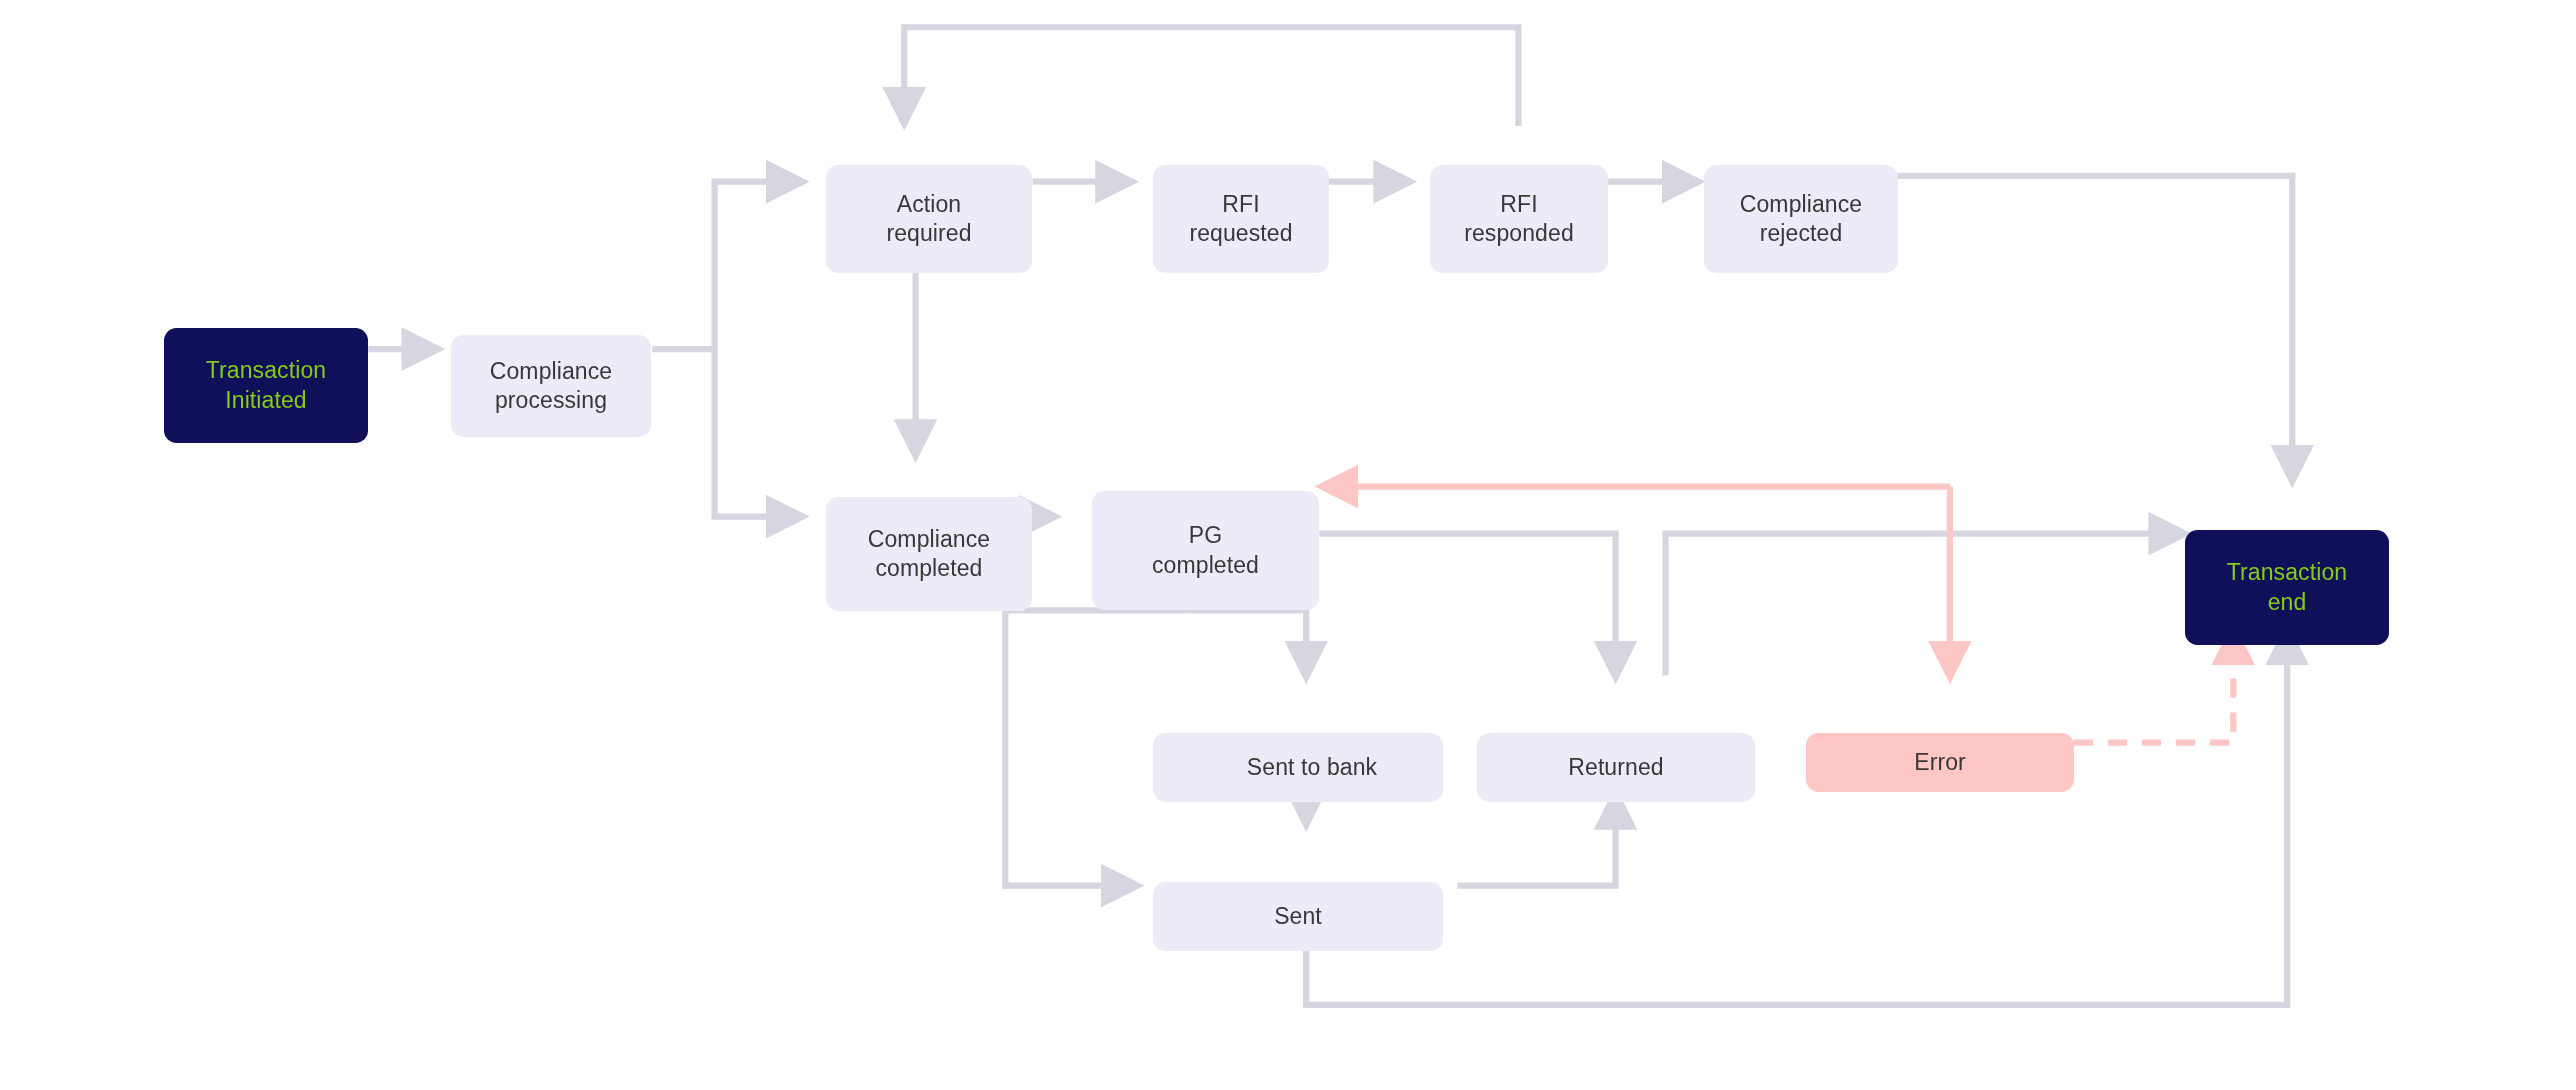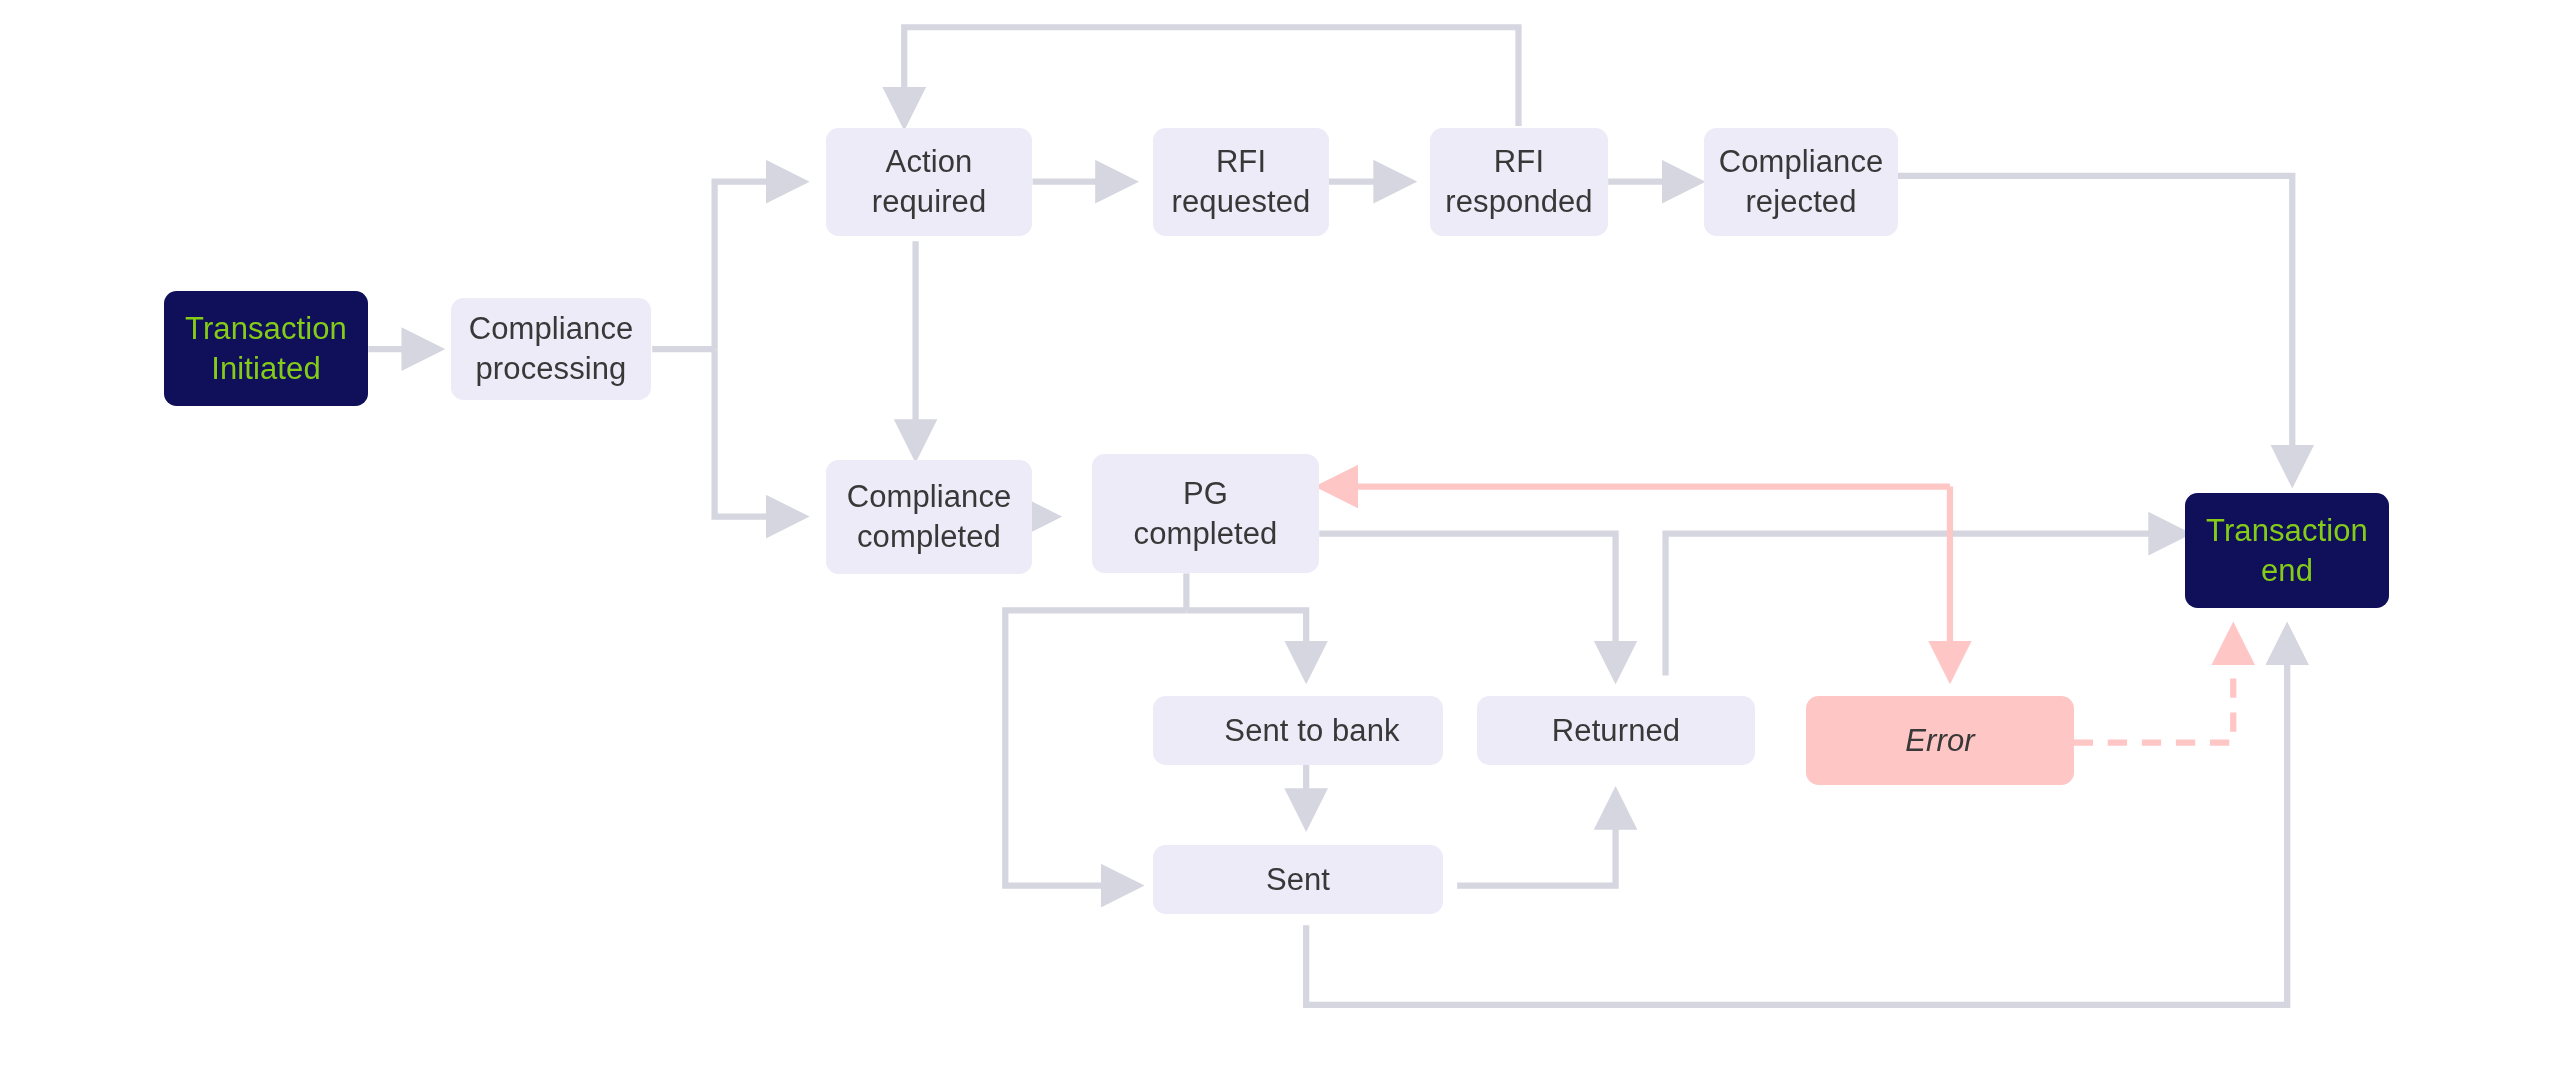--- a/index.html
+++ b/index.html
@@ -25,25 +25,26 @@
     height: 1090px;
   }
   .node {
     position: absolute;
     box-sizing: border-box;
     display: flex;
     align-items: center;
     justify-content: center;
     text-align: center;
     border-radius: 12.5px;
-    font-size: 31px;
+    font-size: 23px;
     line-height: 1.28;
     letter-spacing: 0.1px;
     padding: 0 8px;
     z-index: 5;
+    margin-top: 37px;
   }
   .node-default {
     background: #ecebf7;
     color: #383838;
   }
   .node-terminal {
     background: #0f0f5a;
     color: #84cc16;
   }
   .node-error {
@@ -164,21 +165,21 @@
   </div>
 
   <div class="node node-default" style="left:1153px; top:845px; width:290px; height:69px;">
     <span class="node-label">Sent</span>
   </div>
 
   <div class="node node-default" style="left:1477px; top:696px; width:278px; height:69px;">
     <span class="node-label">Returned</span>
   </div>
 
-  <div class="node node-error" style="left:1806px; top:696px; width:268px; height:89px;font-style:italic;">
+  <div class="node node-error" style="left:1806px; top:696px; width:268px; height:59px;">
     <span class="node-label">Error</span>
   </div>
 
   <div class="node node-terminal" style="left:2185px; top:493px; width:204px; height:115px;">
     <span class="node-label">Transaction
 end</span>
   </div>
 
 </div>
 

